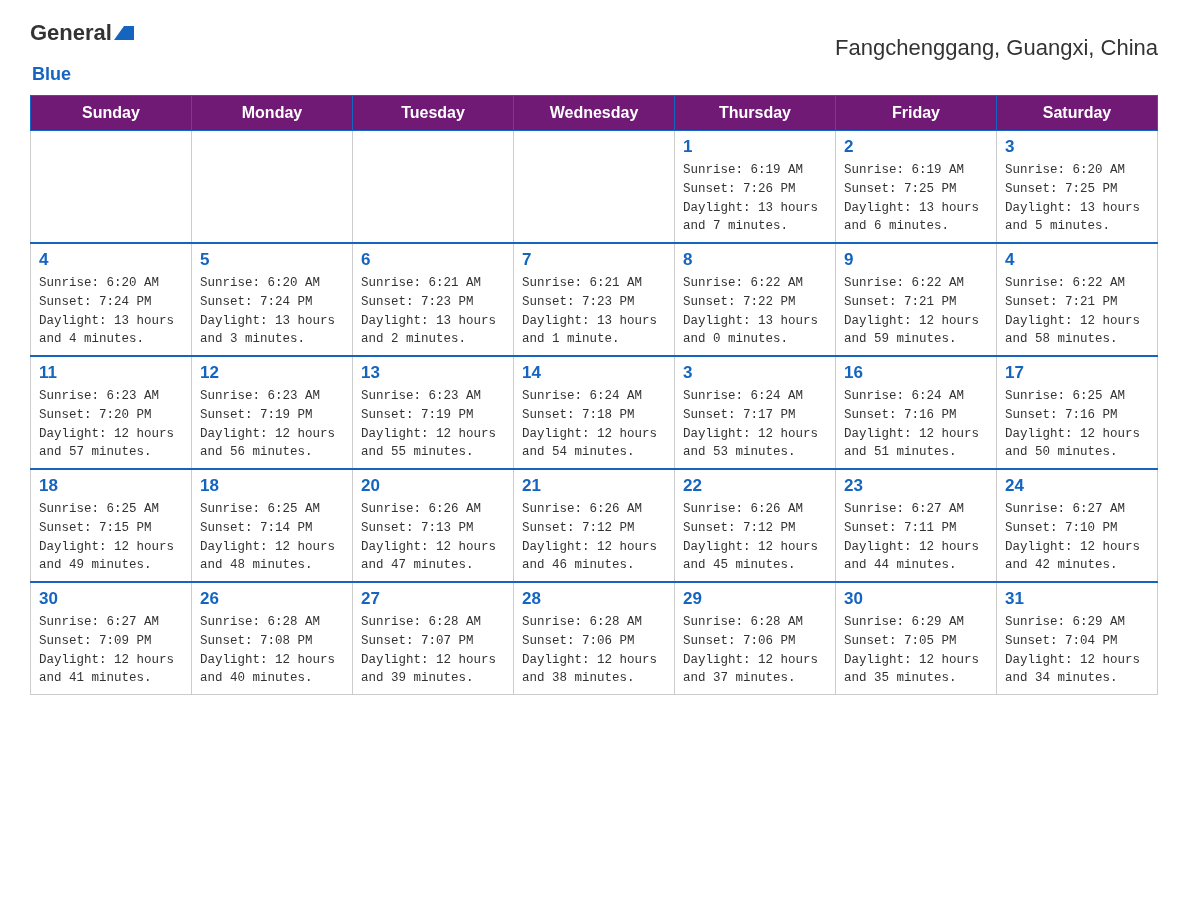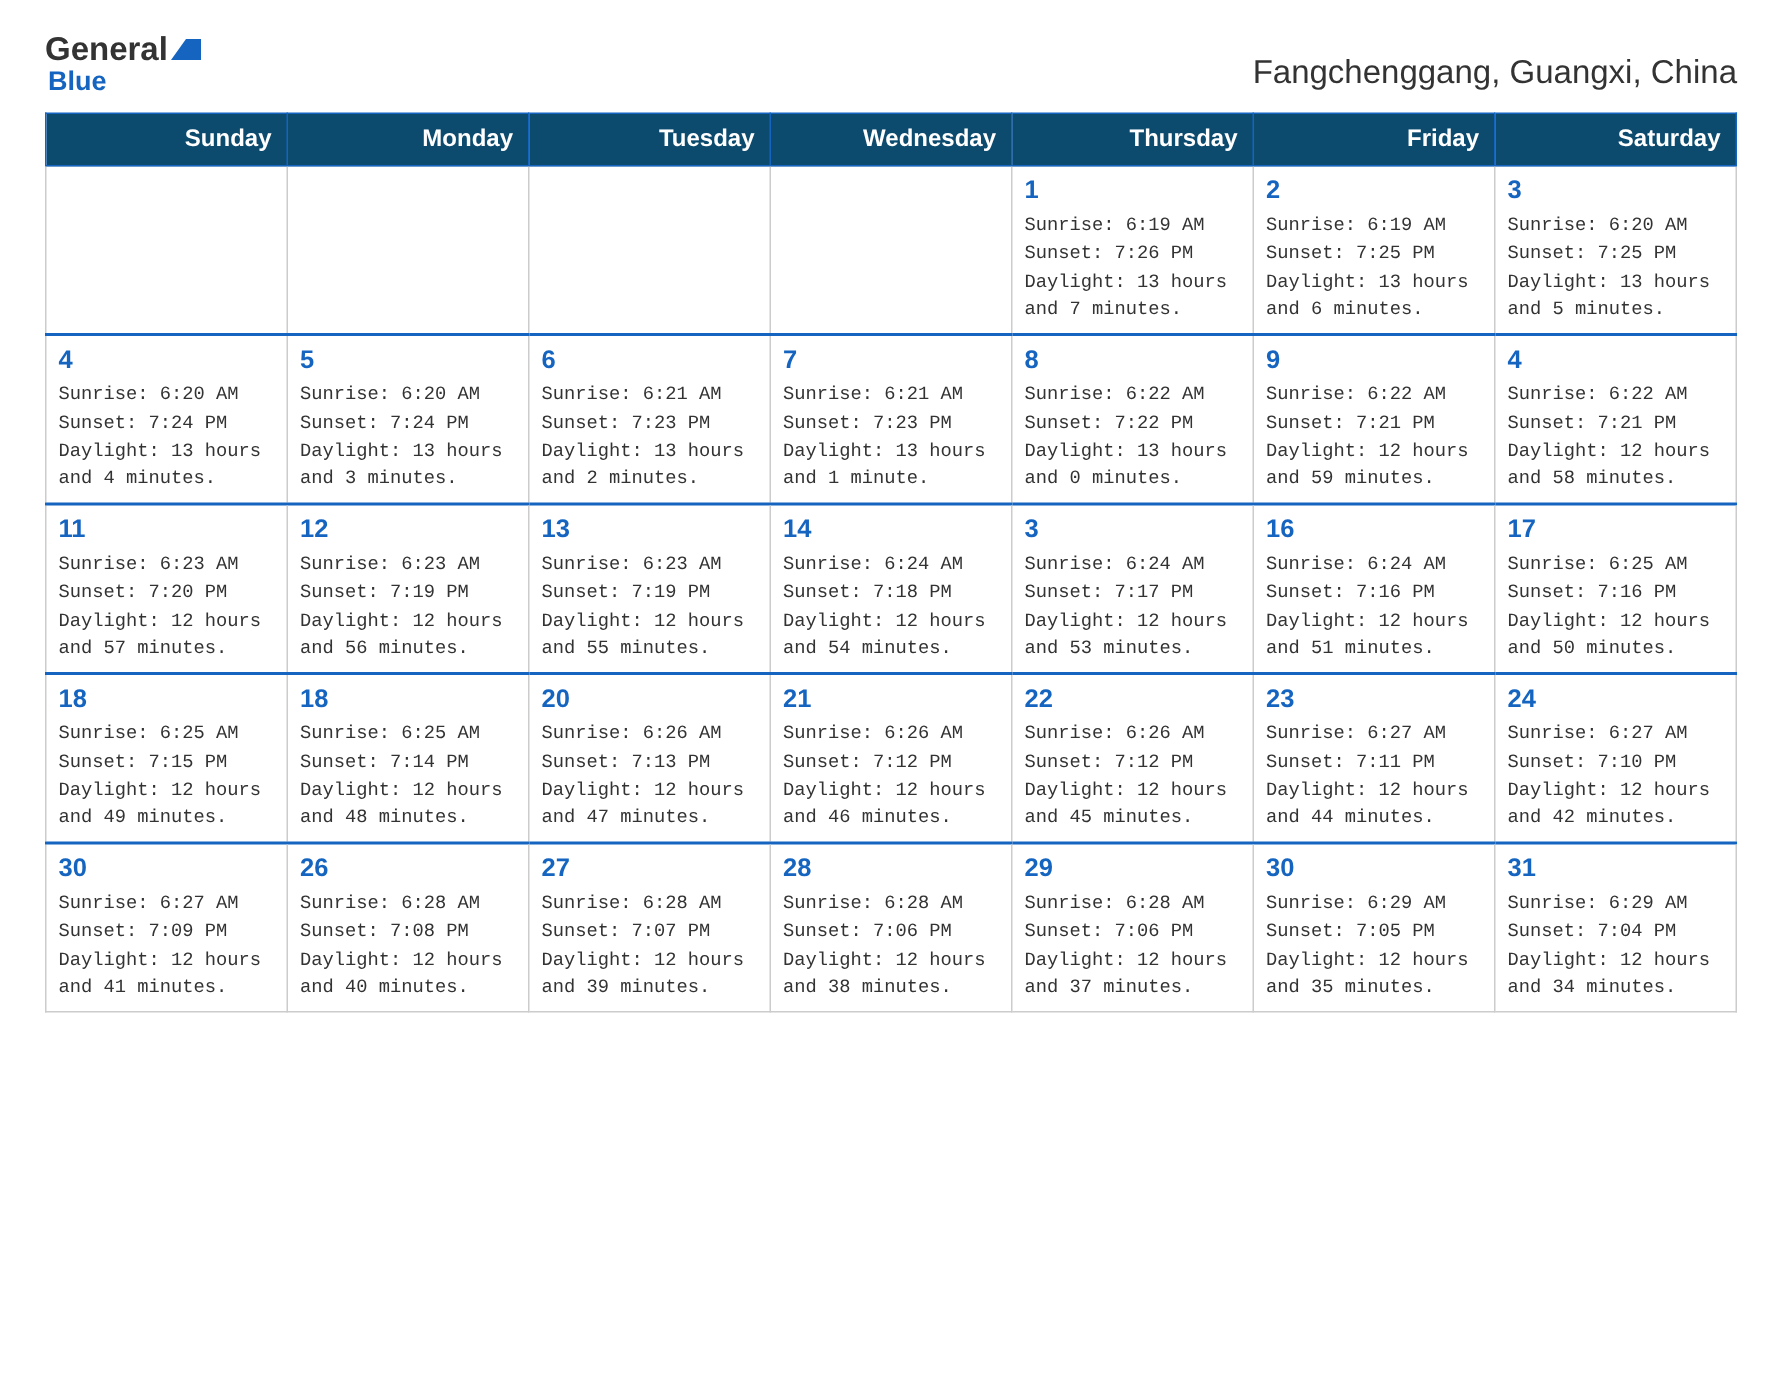--- a/index.html
+++ b/index.html
@@ -14,20 +14,21 @@
     .header-area {
       display: flex;
       justify-content: space-between;
       align-items: flex-start;
       margin-bottom: 10px;
     }
     .logo {
       display: flex;
       flex-direction: column;
       align-items: flex-start;
+      gap: 20px;
     }
     .logo-text {
       font-size: 22px;
       font-weight: bold;
       color: #333;
       display: flex;
       align-items: center;
       gap: 0;
     }
     .logo-general {
@@ -63,26 +64,26 @@
       font-size: 22px;
       color: #333;
       margin-top: 15px;
     }
     .calendar-table {
       width: 100%;
       border-collapse: collapse;
       margin-top: 10px;
     }
     .calendar-table th {
-      background-color: #0c4a6e;
+      background-color: #701a75;
       color: #fff;
       font-size: 16px;
       font-weight: bold;
       padding: 8px 10px;
-      text-align: right;
+      text-align: center;
       border: 1px solid #1565c0;
     }
     .calendar-table td {
       border: 1px solid #ccc;
       vertical-align: top;
       padding: 6px 8px;
       width: calc(100% / 7);
       min-height: 100px;
       font-size: 13px;
       color: #333;

